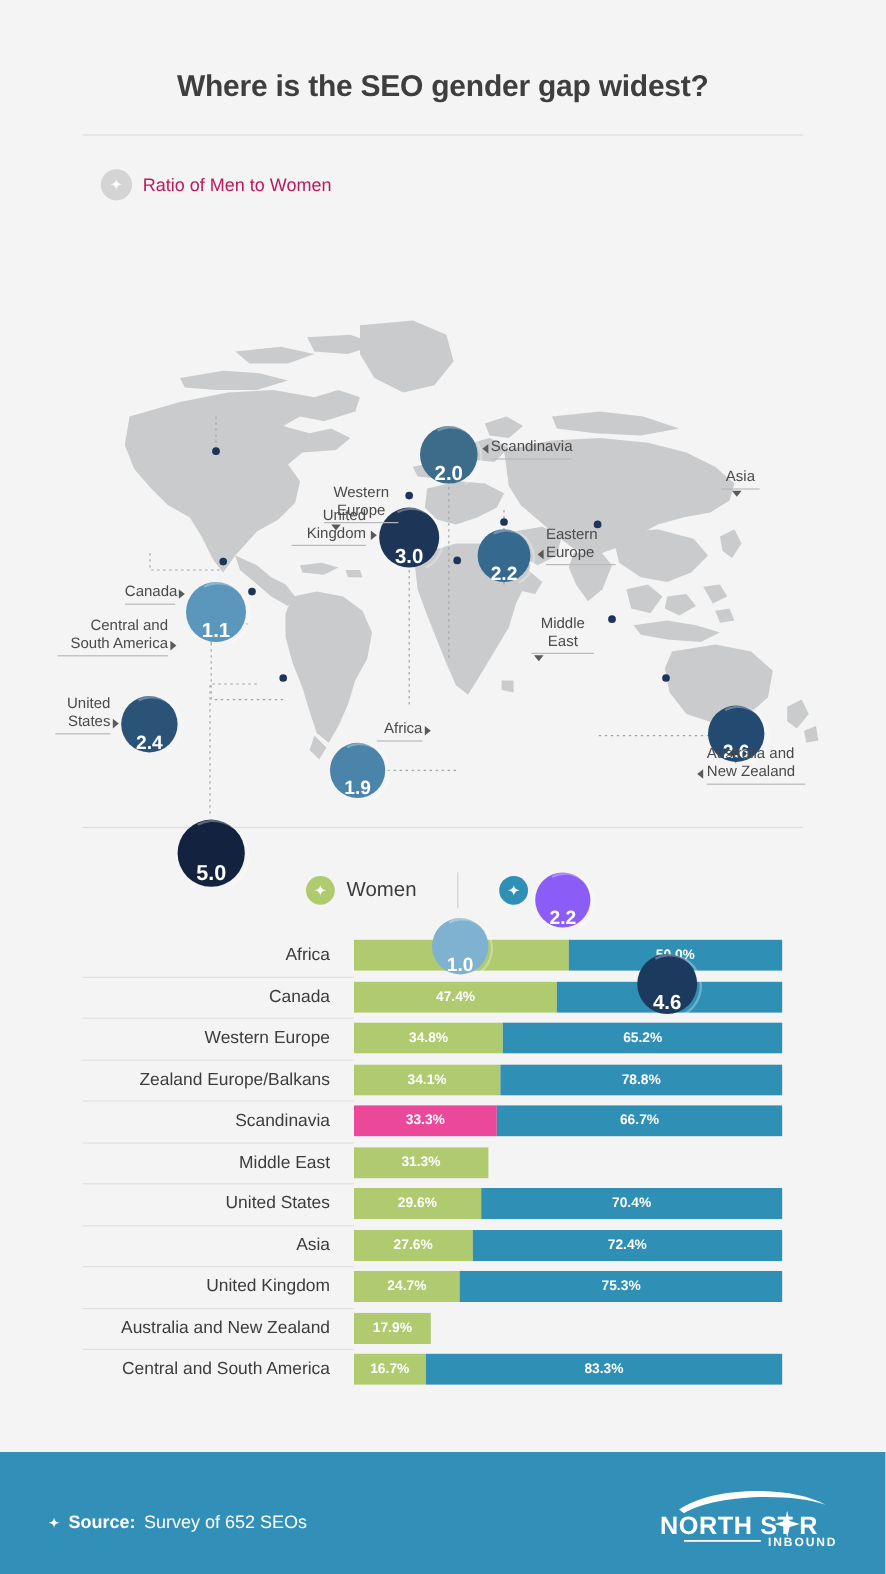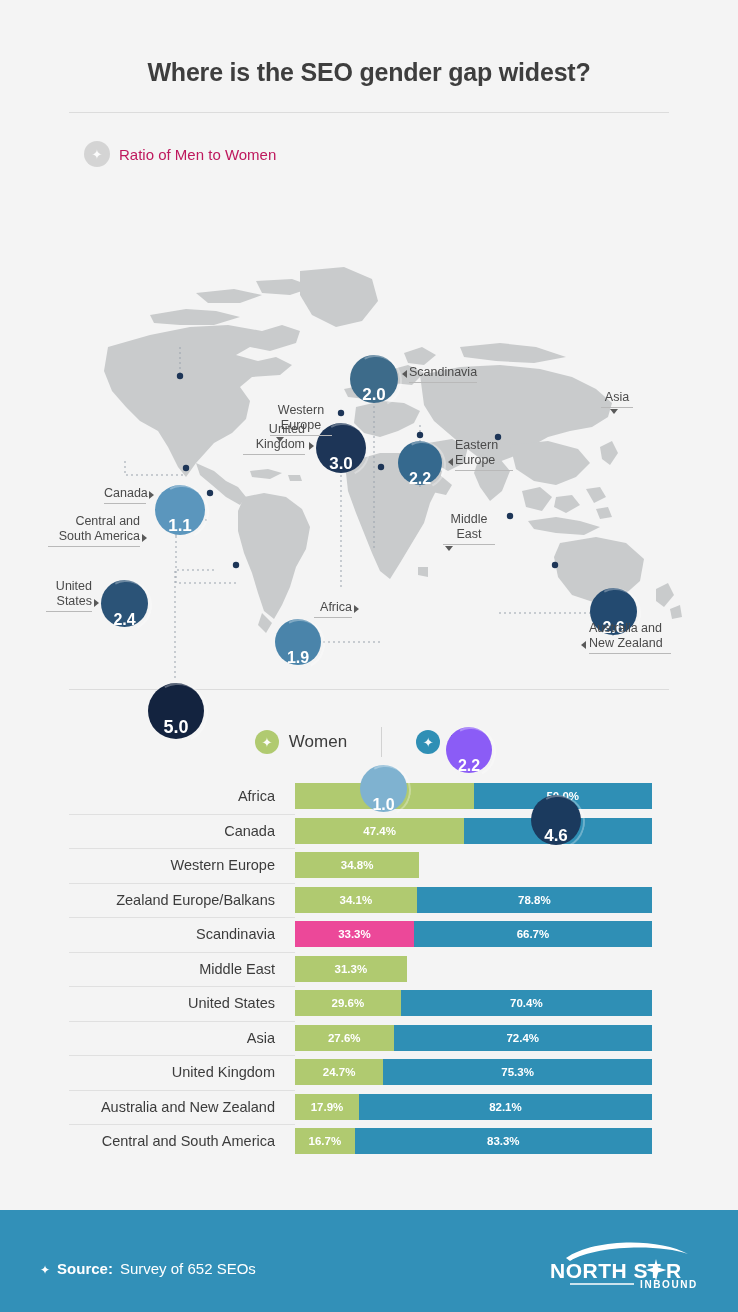--- a/index.html
+++ b/index.html
@@ -380,20 +380,21 @@
         <div class="bars">
           <div class="seg w" style="width: 47.4%; background: rgb(176, 202, 112);">47.4%</div>
           <div class="seg m" style="width: 52.6%; background: rgb(47, 143, 181);">52.6%</div>
         </div>
       </div>
       <div class="row">
         <div class="rowline"></div>
         <div class="rowlabel">Western Europe</div>
         <div class="bars">
           <div class="seg w" style="width: 34.8%; background: rgb(176, 202, 112);">34.8%</div>
+          <div class="seg m" style="width: 65.2%; background: rgb(47, 143, 181);">65.2%</div>
         </div>
       </div>
       <div class="row">
         <div class="rowline"></div>
         <div class="rowlabel">Zealand Europe/Balkans</div>
         <div class="bars">
           <div class="seg w" style="width: 34.1%; background: rgb(176, 202, 112);">34.1%</div>
           <div class="seg m" style="width: 65.9%; background: rgb(47, 143, 181);">78.8%</div>
         </div>
       </div>
@@ -435,21 +436,20 @@
         <div class="bars">
           <div class="seg w" style="width: 24.7%; background: rgb(176, 202, 112);">24.7%</div>
           <div class="seg m" style="width: 75.3%; background: rgb(47, 143, 181);">75.3%</div>
         </div>
       </div>
       <div class="row">
         <div class="rowline"></div>
         <div class="rowlabel">Australia and New Zealand</div>
         <div class="bars">
           <div class="seg w" style="width: 17.9%; background: rgb(176, 202, 112);">17.9%</div>
-          <div class="seg m" style="width: 82.1%; background: rgb(47, 143, 181);">82.1%</div>
         </div>
       </div>
       <div class="row">
         <div class="rowline"></div>
         <div class="rowlabel">Central and South America</div>
         <div class="bars">
           <div class="seg w" style="width: 16.7%; background: rgb(176, 202, 112);">16.7%</div>
           <div class="seg m" style="width: 83.3%; background: rgb(47, 143, 181);">83.3%</div>
         </div>
       </div>

